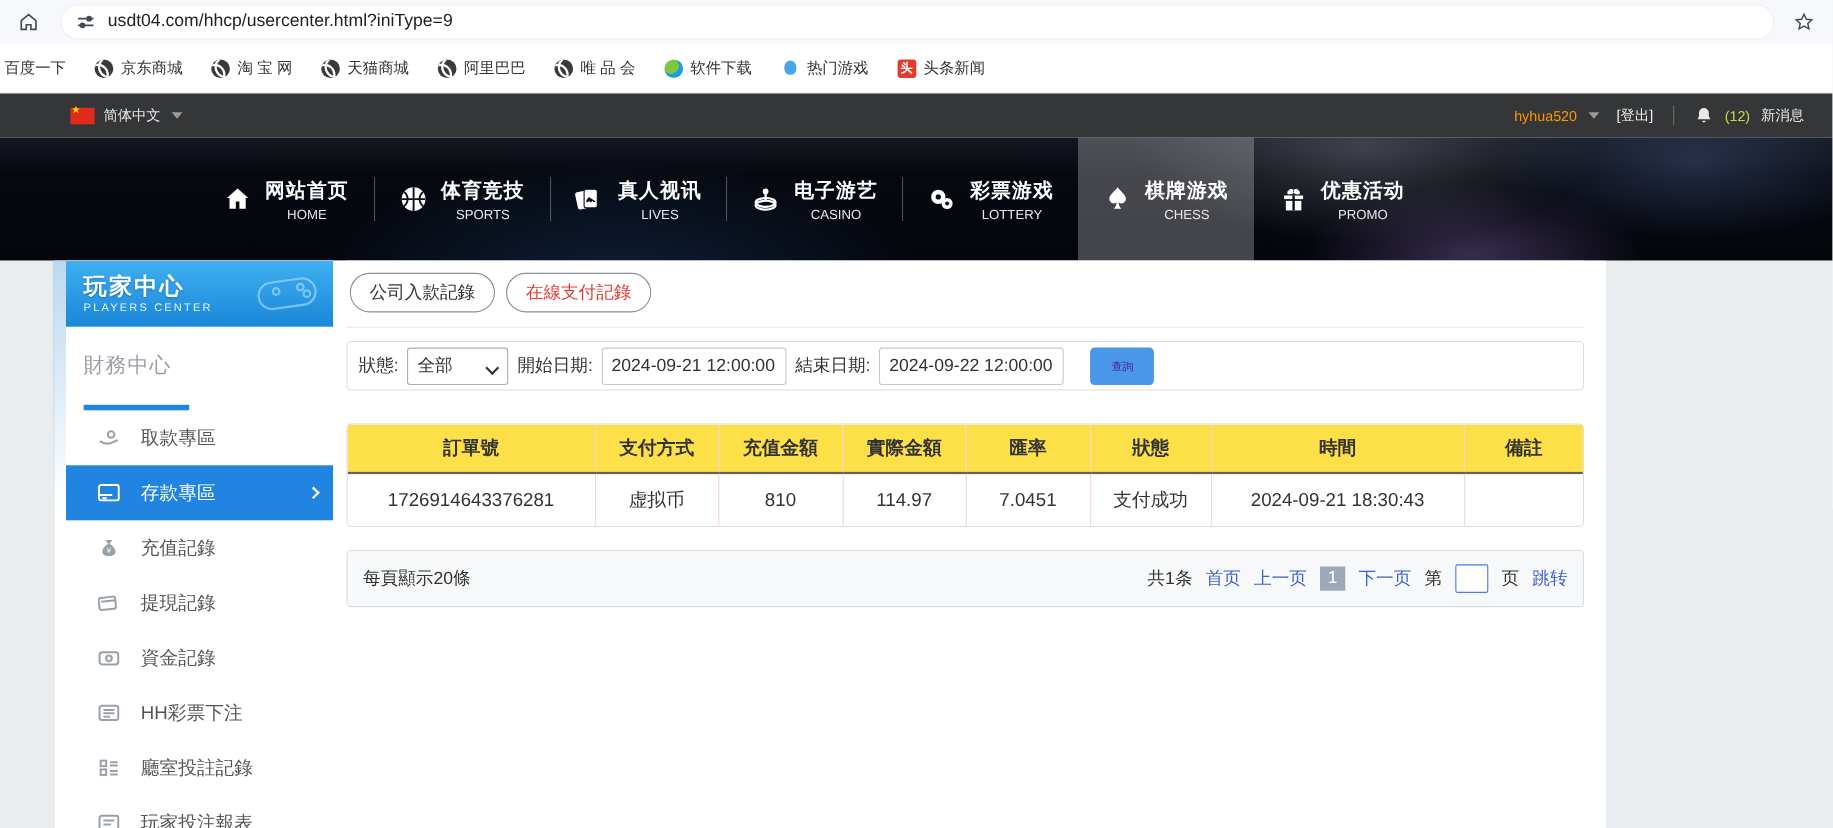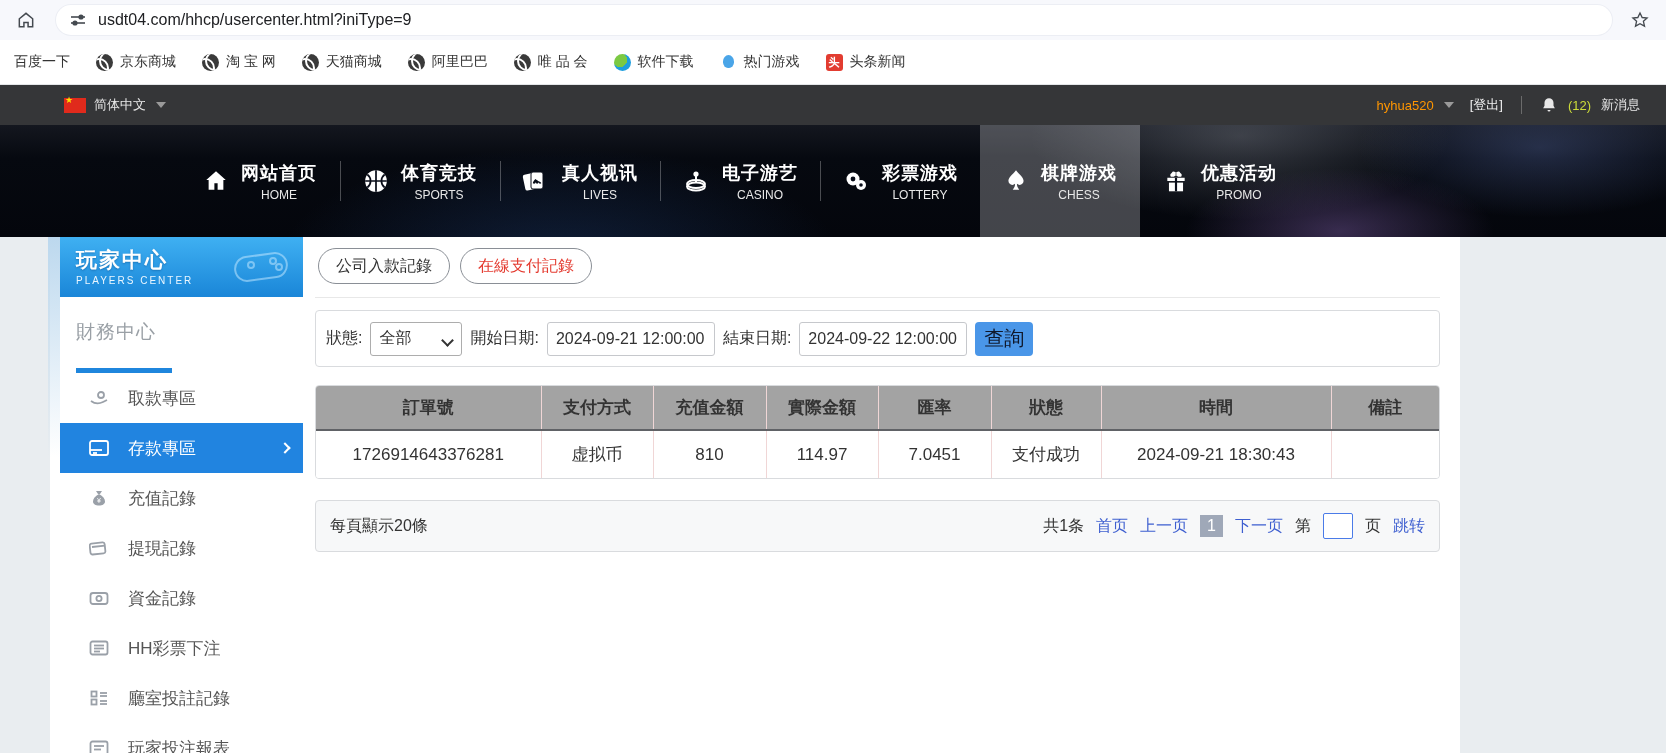--- a/index.html
+++ b/index.html
@@ -8,21 +8,21 @@
   .screen { position:relative; width:1666px; height:753px; }
 
   
   .chrome { position:absolute; top:0; left:0; right:0; height:40px; background:#f7f8fc; display:flex; align-items:center; padding:0 12px; }
   .chrome-btn { width:28px; height:28px; display:flex; align-items:center; justify-content:center; border-radius:50%; cursor:pointer; flex:none; }
   .url-pill { flex:1; height:30px; margin:0 14px 0 16px; background:#ffffff; border-radius:15px; display:flex; align-items:center; padding:0 14px; box-shadow:0 0 0 1px #eceef4; }
   .url-text { font-size:16px; color:#202124; margin-left:12px; white-space:nowrap; }
   .tune-ic svg, .chrome-btn svg { display:block; }
 
   
-  .bookmarks { position:absolute; top:40px; left:0; right:0; height:45px; background:#ffffff; border-bottom:1px solid #e4e6e8; display:flex; align-items:center; padding:0 14px; gap:26px; }
+  .bookmarks { position:absolute; top:40px; left:0; right:0; height:45px; background:#ffffff; border-bottom:1px solid #e4e6e8; display:flex; align-items:center; padding:0 4px; gap:26px; }
   .bm { display:flex; align-items:center; gap:7px; font-size:14px; color:#333; cursor:pointer; white-space:nowrap; }
   .fav { width:17px; height:17px; border-radius:50%; flex:none; display:flex; align-items:center; justify-content:center; }
   .fav.globe { background:#3a3a3a; position:relative; overflow:hidden; }
   .fav.globe::before { content:""; position:absolute; left:3px; top:-3px; width:16px; height:16px; border-radius:50%; border:2px solid #fff; }
   .fav.globe::after { content:""; position:absolute; left:-7px; top:4px; width:16px; height:16px; border-radius:50%; border:2px solid #fff; }
   .fav.soft { background:radial-gradient(circle at 35% 35%, #7bc943 0 45%, #1e9ede 46% 100%); }
   .fav.qq { background:#fff; position:relative; }
   .fav.qq::before { content:""; position:absolute; left:3px; top:1px; width:11px; height:13px; background:#4aa5e8; border-radius:50% 50% 45% 45%; }
   .fav.tt { background:#e23c30; border-radius:3px; color:#fff; font-size:11px; font-weight:bold; line-height:1; }
 
@@ -78,29 +78,29 @@
   .sb-item.active { background:#2184e0; color:#fff; position:relative; }
   .sb-item.active .chev { position:absolute; right:14px; top:50%; width:8px; height:8px; border-top:2px solid #fff; border-right:2px solid #fff; transform:translateY(-50%) rotate(45deg); }
 
   
   .panel { position:absolute; top:237px; left:315px; width:1125px; bottom:0; background:#fff; }
   .tabs-row { position:absolute; top:11px; left:3px; display:flex; gap:10px; }
   .tab-pill { height:36px; padding:0 17px; border:1px solid #8a8f96; border-radius:18px; display:flex; align-items:center; font-size:16px; color:#333; background:#fff; cursor:pointer; }
   .tab-pill.active { color:#e43b30; }
   .panel-div { position:absolute; top:60px; left:0; right:0; height:1px; background:#e8e8e8; }
 
-  .filter-box { position:absolute; top:73px; left:0; width:1125px; height:57px; border:1px solid #d9dbde; border-radius:4px; background:#fff; display:flex; align-items:center; padding:0 10px; gap:8px; font-size:16px; color:#333; }
+  .filter-box { position:absolute; top:73px; left:0; width:1125px; height:45px; border:1px solid #d9dbde; border-radius:4px; background:#fff; display:flex; align-items:center; padding:0 10px; gap:8px; font-size:16px; color:#333; }
   .sel { width:92px; height:34px; border:1px solid #adadad; border-radius:3px; background:#fff; display:flex; align-items:center; padding:0 8px; cursor:pointer; position:relative; }
   .sel::after { content:""; position:absolute; right:9px; top:13px; width:7px; height:7px; border-right:2px solid #333; border-bottom:2px solid #333; transform:rotate(45deg); }
   .dt-input { width:168px; height:34px; border:1px solid #c6c8cc; border-radius:3px; font-size:16px; color:#333; padding:0 8px; font-family:inherit; }
-  .btn-search { width:58px; height:34px; background:#4a96e8; color:#0f172a; border:none; border-radius:4px; font-size:20px; cursor:pointer; margin-left:0; font-family:inherit; }
+  .btn-search { width:58px; height:34px; background:#4a96e8; color:#4c1d95; border:none; border-radius:4px; font-size:10px; cursor:pointer; margin-left:16px; font-family:inherit; }
 
   .tbl-wrap { position:absolute; top:148px; left:0; width:1125px; border:1px solid #d9dbde; border-radius:4px; overflow:hidden; }
   table { width:100%; border-collapse:collapse; table-layout:fixed; }
-  th { height:44px; background:#a3a3a3; font-size:17px; color:#333; font-weight:bold; border-bottom:2px solid #606266; }
+  th { height:44px; background:#fde047; font-size:17px; color:#333; font-weight:bold; border-bottom:2px solid #606266; }
   th + th, td + td { border-left:1px solid #f0d6d6; }
   td { height:48px; background:#fff; font-size:17px; color:#333; text-align:center;margin-top:19px; }
 
   .pager { position:absolute; top:263px; left:0; width:1125px; height:52px; border:1px solid #d9dbde; border-radius:4px; background:#f7f8f9; display:flex; align-items:center; padding:0 14px; font-size:16px; color:#333; }
   .pager-right { margin-left:auto; display:flex; align-items:center; gap:12px; }
   .plink { color:#3e5fd0; cursor:pointer; }
   .pcur { background:#9fa8b8; color:#fff; padding:2px 7px; cursor:default; }
   .pjump-input { width:30px; height:26px; border:1px solid #4a7be8; border-radius:2px; background:#fff; }
   .ptext { color:#333; }
 </style>

